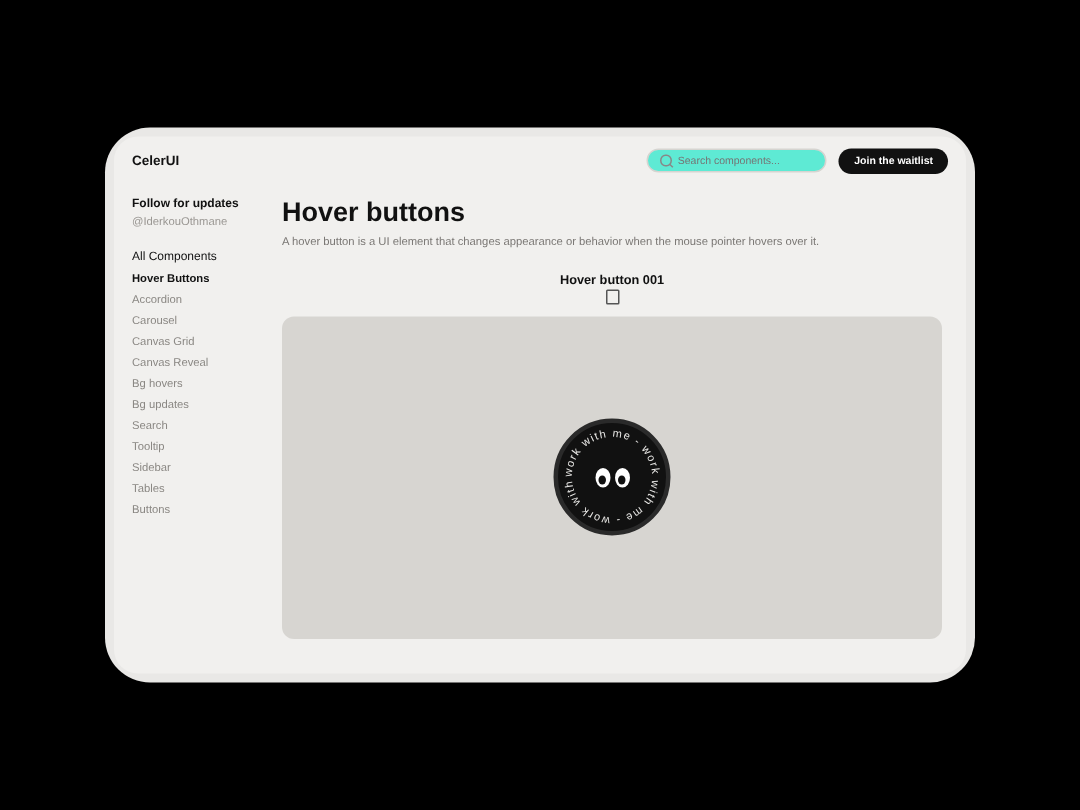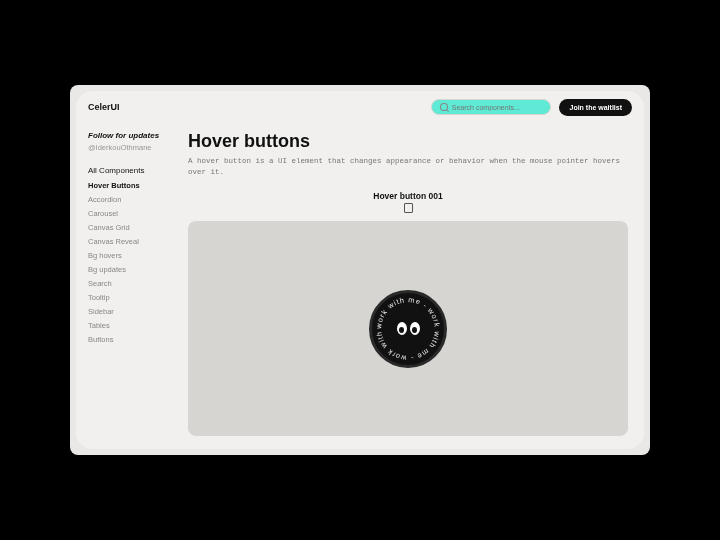--- a/index.html
+++ b/index.html
@@ -8,21 +8,21 @@
     background: #000;
     display: flex;
     align-items: center;
     justify-content: center;
     font-family: -apple-system, BlinkMacSystemFont, "Segoe UI", Helvetica, Arial, sans-serif;
   }
   .device {
     width: 580px;
     height: 370px;
     background: #e9e8e6;
-    border-radius: 8px;
+    border-radius: 30px;
     padding: 6px;
     box-shadow: 0 30px 60px rgba(0,0,0,0.6);
   }
   .screen {
     width: 100%;
     height: 100%;
     background: #f1f0ee;
     border-radius: 16px;
     overflow: hidden;
     display: flex;
@@ -92,21 +92,20 @@
     width: 108px;
     padding: 8px 12px;
     font-size: 7.5px;
     color: #7a7774;
   }
   .follow-title {
     font-weight: 700;
     color: #111;
     margin-bottom: 3px;
     font-size: 8px;
-    font-style: italic;
   }
   .handle {
     color: #9a9793;
     margin-bottom: 14px;
   }
   .nav-header {
     font-weight: 400;
     color: #111;
     margin-bottom: 6px;
     font-size: 8px;
@@ -134,21 +133,20 @@
     font-size: 18px;
     font-weight: 700;
     color: #111;
     margin-bottom: 4px;
   }
   .page-desc {
     font-size: 7.5px;
     color: #7a7774;
     margin-bottom: 14px;
     line-height: 1.4;
-    font-family: Liberation Mono, monospace;
   }
   .example-row {
     display: flex;
     align-items: center;
     justify-content: space-between;
     margin-bottom: 6px;
     flex-direction: column;
   }
   .example-title {
     font-size: 8.5px;

